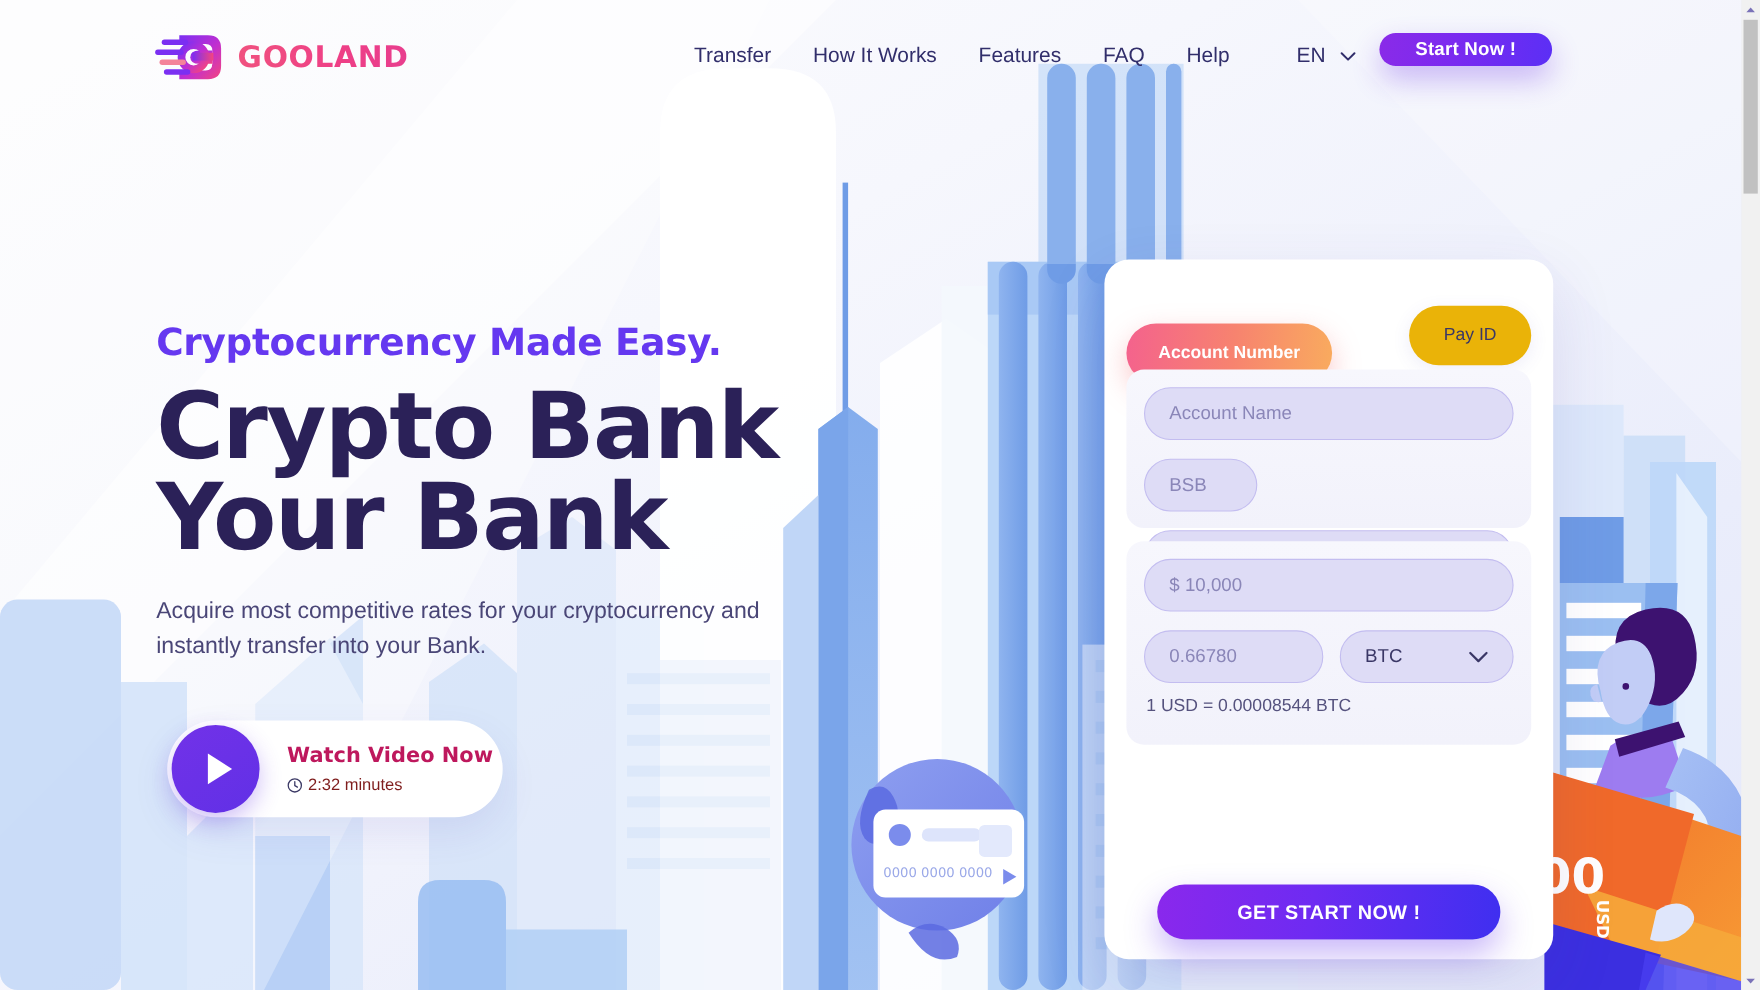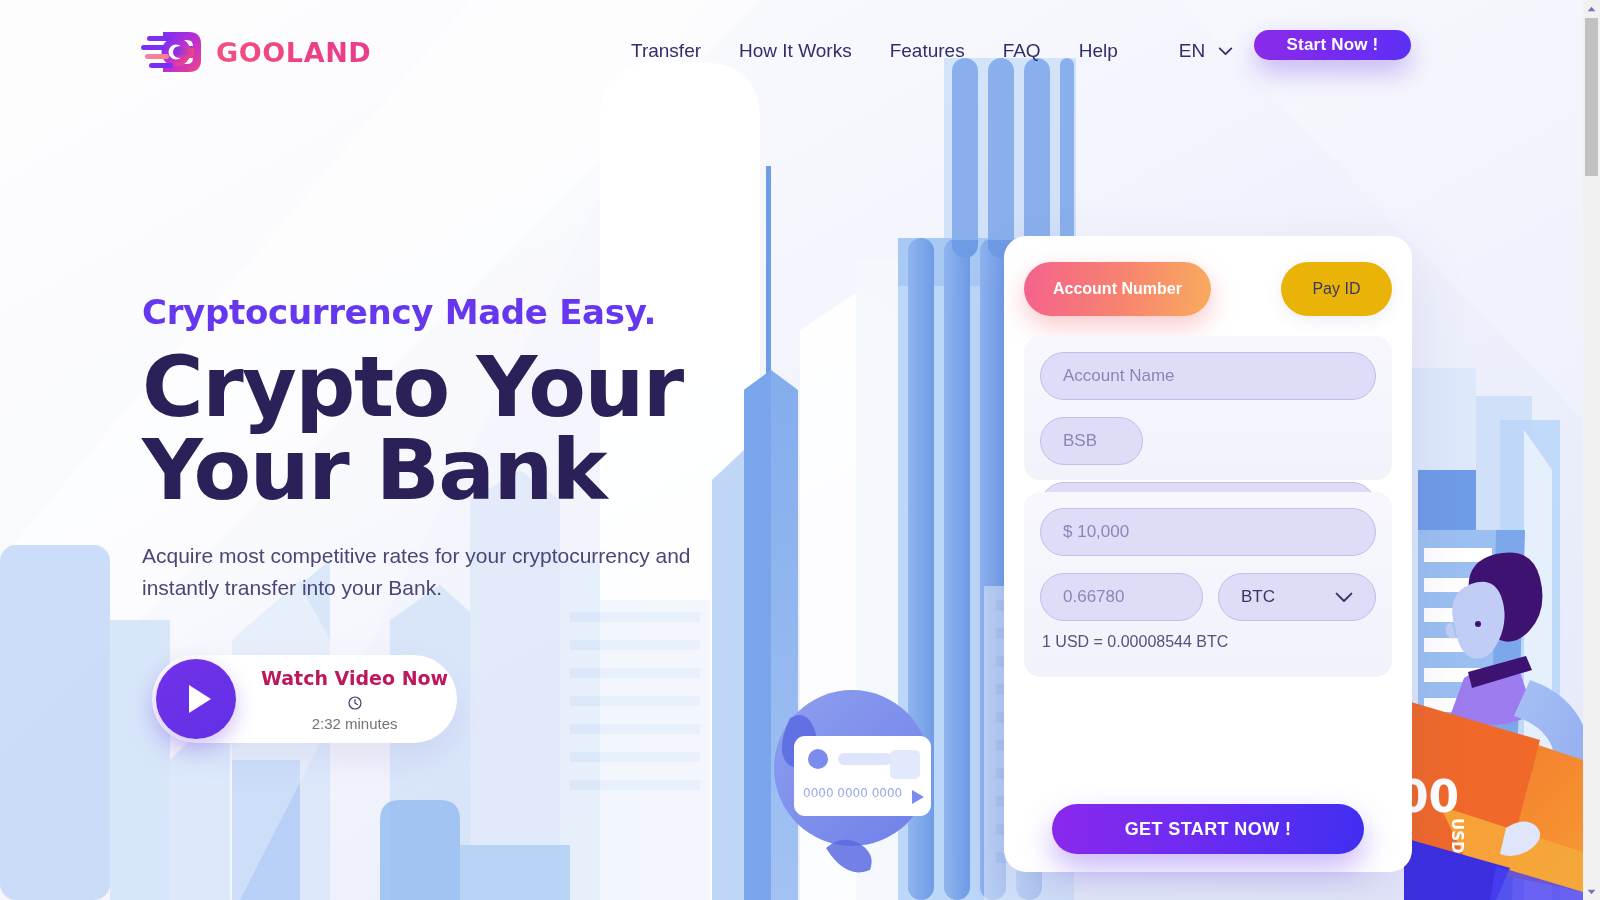--- a/index.html
+++ b/index.html
@@ -171,22 +171,21 @@
   .video-title {
     font-size: 19px;
     font-weight: bold;
     color: #be185d;
     margin-bottom: 7px;
     font-family: "DejaVu Sans", sans-serif;
   }
   .video-dur {
     display: flex; align-items: center; gap: 5px;
     font-size: 15px;
-    color: #737373;
-    flex-direction: column;
+    color: #7f1d1d;
   }
 
   
   .card {
     position: absolute;
     left: 1004px; top: 236px;
     width: 408px;
     height: 636px;
     background: #ffffff;
     border-radius: 22px;
@@ -208,20 +207,21 @@
     display: flex; align-items: center; justify-content: center;
     font-size: 16px;
     cursor: pointer;
   }
   .tab-active {
     width: 190px;
     background: linear-gradient(95deg, #f4628d 0%, #f7836f 52%, #f9ab5e 100%);
     color: #ffffff;
     font-weight: bold;
     box-shadow: 0 10px 26px rgba(246,118,122,0.40);
+    margin-top: 32px;
   }
   .tab-inactive {
     width: 113px;
     margin-left: 70px;
     background: #eab308;
     color: #3a3766;
     box-shadow: 0 4px 16px rgba(90,80,190,0.10);
   }
 
   .panel {
@@ -517,21 +517,21 @@
           </svg>
         </span>
       </nav>
 
       <button class="cta-top">Start Now !</button>
     </div>
 
     <div class="hero">
       <div class="eyebrow">Cryptocurrency Made Easy.</div>
       <div class="headline">
-        <div>Crypto Your</div>
+        <div>Crypto Bank</div>
         <div>Your Bank</div>
       </div>
       <div class="subtitle">Acquire most competitive rates for your cryptocurrency and instantly transfer into your Bank.</div>
     </div>
 
     <div class="video-pill">
       <span class="play-btn">
         <span class="play-tri"></span>
       </span>
       <span class="video-txt">

